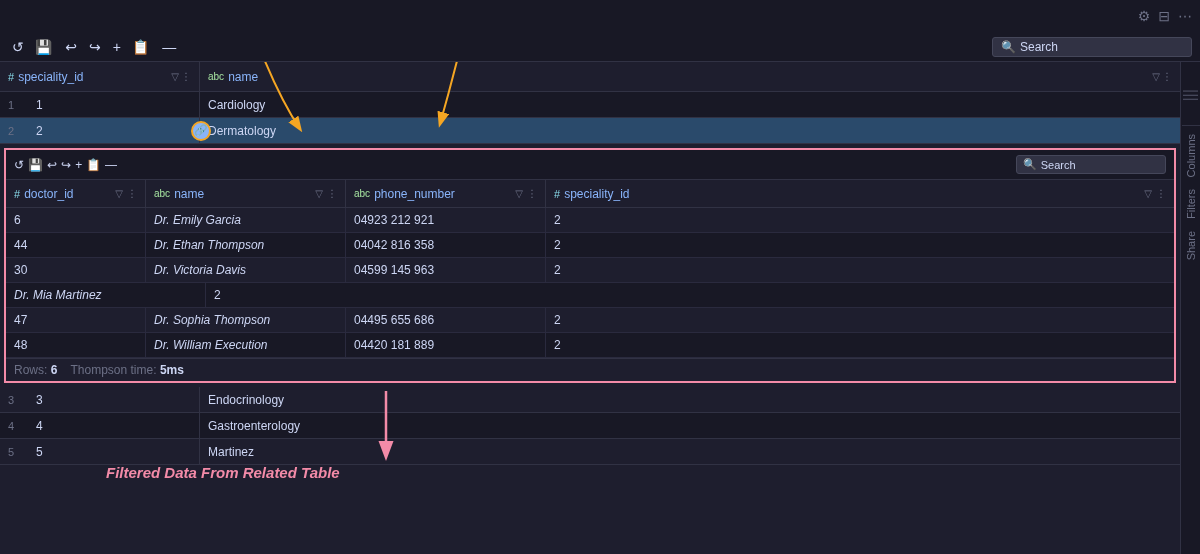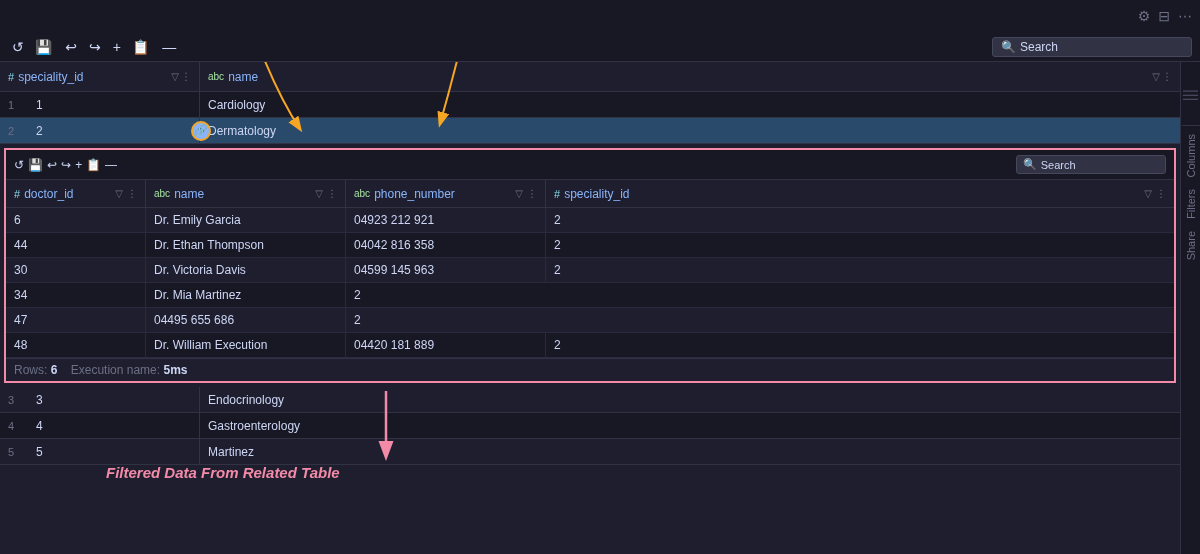--- a/index.html
+++ b/index.html
@@ -276,21 +276,21 @@
       padding: 0 8px;
       font-size: 12px;
       color: #cdd6f4;
       height: 100%;
       display: flex;
       align-items: center;
       border-right: 1px solid #2a2a3e;
     }
     .dcell:last-child { border-right: none; }
     .dcell-id { flex: 0 0 140px; }
-    .dcell-name { flex: 0 0 200px; }
+    .dcell-name { flex: 0 0 200px; font-style: italic; }
     .dcell-phone { flex: 0 0 200px; }
     .dcell-spec { flex: 1; }
 
     .status-bar {
       padding: 4px 8px;
       font-size: 12px;
       color: #6c7086;
       border-top: 1px solid #313244;
     }
     .status-bar strong { color: #cdd6f4; }
@@ -506,41 +506,41 @@
           <div class="dcell dcell-phone">04042 816 358</div>
           <div class="dcell dcell-spec">2</div>
         </div>
         <div class="drow">
           <div class="dcell dcell-id">30</div>
           <div class="dcell dcell-name">Dr. Victoria Davis</div>
           <div class="dcell dcell-phone">04599 145 963</div>
           <div class="dcell dcell-spec">2</div>
         </div>
         <div class="drow">
-          <div class="dcell dcell-id">34</div>
           <div class="dcell dcell-name">Dr. Mia Martinez</div>
           <div class="dcell dcell-spec">2</div>
         </div>
         <div class="drow">
           <div class="dcell dcell-id">47</div>
+          <div class="dcell dcell-name">Dr. Sophia Thompson</div>
           <div class="dcell dcell-phone">04495 655 686</div>
           <div class="dcell dcell-spec">2</div>
         </div>
         <div class="drow">
           <div class="dcell dcell-id">48</div>
           <div class="dcell dcell-name">Dr. William Execution</div>
           <div class="dcell dcell-phone">04420 181 889</div>
           <div class="dcell dcell-spec">2</div>
         </div>
 
         <div class="status-bar">
           <span>Rows:</span>
           <strong>6</strong>
           &nbsp;&nbsp;
-          <span>Execution name:</span>
+          <span>Thompson time:</span>
           <strong>5ms</strong>
         </div>
       </div>
 
       <div class="bottom-rows">
         <div class="data-row">
           <div class="cell-id">
             <span class="row-num">3</span>
             <span>3</span>
           </div>

